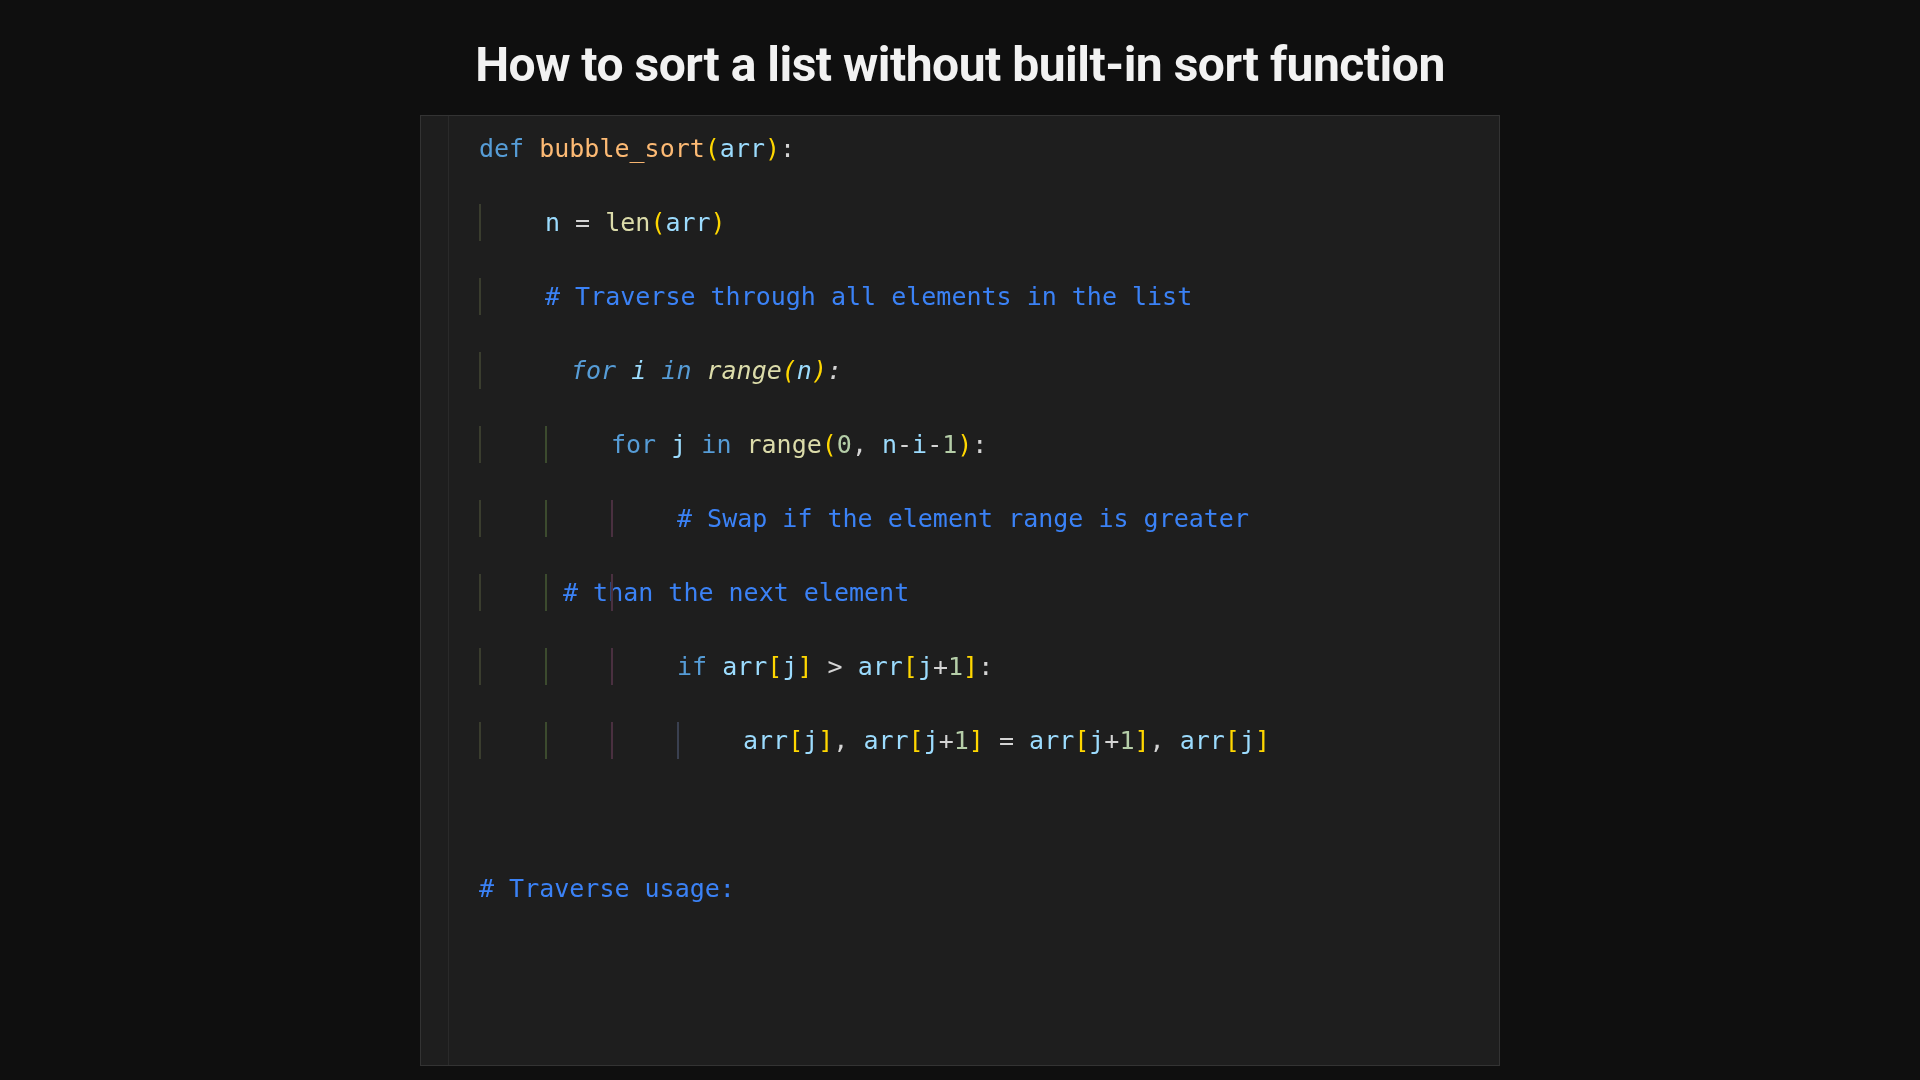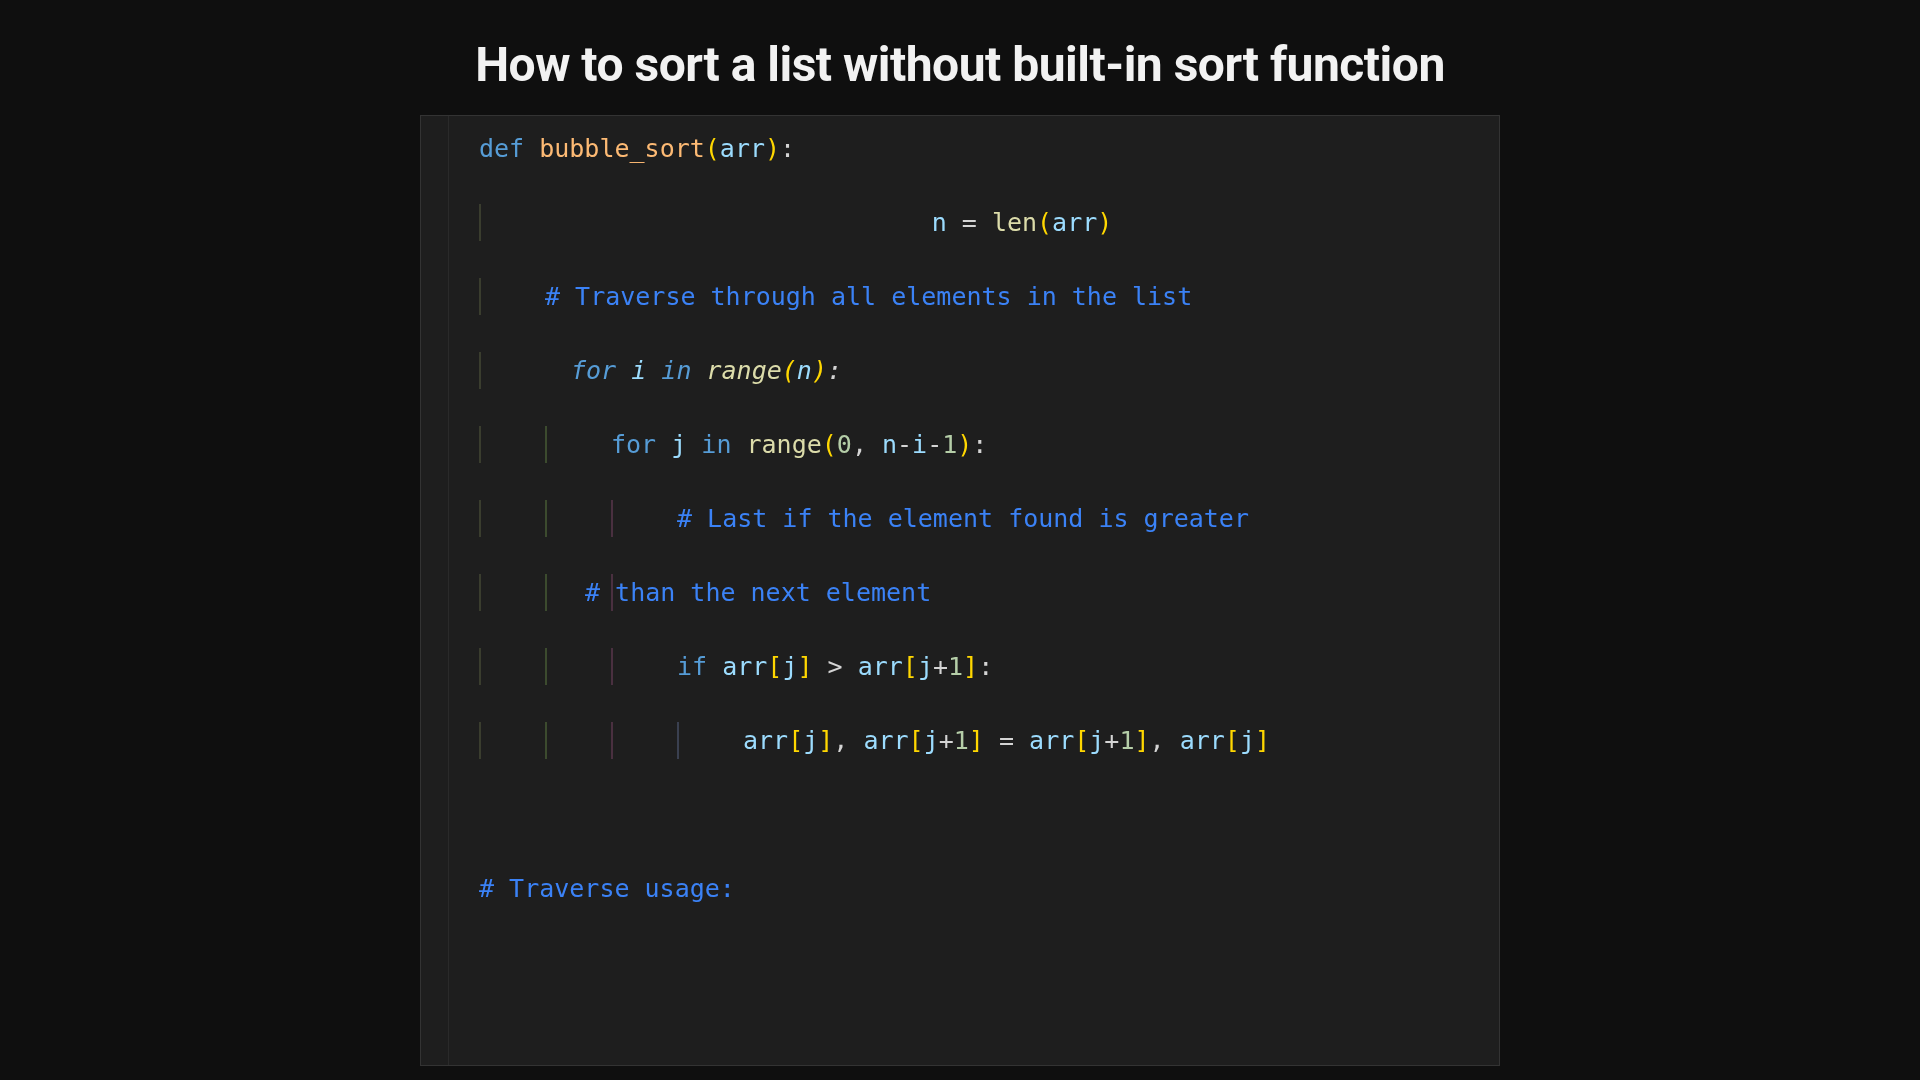--- a/index.html
+++ b/index.html
@@ -72,26 +72,26 @@
 <body>
 
 <div class="page">
   <h1 class="title">How to sort a list without built-in sort function</h1>
 
   <div class="notebook">
 
     <div class="cell-code">
       <div class="gutter"></div>
       <div class="code-body" id="code-body"><span class="code-line" style="padding-left: 0px;"><span class="tk-kw">def </span><span class="tk-fn">bubble_sort</span><span class="tk-punc">(</span><span class="tk-v">arr</span><span class="tk-punc">)</span><span class="tk-p">:</span></span>
-<span class="code-line" style="padding-left: 66px; text-align: center;"><span class="ig ig-a"></span><span class="tk-v">n </span><span class="tk-op">= </span><span class="tk-call">len</span><span class="tk-punc">(</span><span class="tk-v">arr</span><span class="tk-punc">)</span></span>
+<span class="code-line" style="padding-left: 66px;"><span class="ig ig-a"></span><span class="tk-v">n </span><span class="tk-op">= </span><span class="tk-call">len</span><span class="tk-punc">(</span><span class="tk-v">arr</span><span class="tk-punc">)</span></span>
 <span class="code-line" style="padding-left: 66px;"><span class="ig ig-a"></span><span class="tk-cm"># Traverse through all elements in the list</span></span>
 <span class="code-line" style="padding-left: 92px; font-style: italic;"><span class="ig ig-a"></span><span class="tk-kw">for </span><span class="tk-v">i </span><span class="tk-kw">in </span><span class="tk-call">range</span><span class="tk-punc">(</span><span class="tk-v">n</span><span class="tk-punc">)</span><span class="tk-p">:</span></span>
 <span class="code-line" style="padding-left: 132px;"><span class="ig ig-a"></span><span class="ig ig-b"></span><span class="tk-kw">for </span><span class="tk-v">j </span><span class="tk-kw">in </span><span class="tk-call">range</span><span class="tk-punc">(</span><span class="tk-num">0</span><span class="tk-p">, </span><span class="tk-v">n</span><span class="tk-op">-</span><span class="tk-v">i</span><span class="tk-op">-</span><span class="tk-num">1</span><span class="tk-punc">)</span><span class="tk-p">:</span></span>
-<span class="code-line" style="padding-left: 198px;"><span class="ig ig-a"></span><span class="ig ig-b"></span><span class="ig ig-c"></span><span class="tk-cm"># Last if the element found is greater</span></span>
-<span class="code-line" style="padding-left: 106px;"><span class="ig ig-a"></span><span class="ig ig-b"></span><span class="ig ig-c"></span><span class="tk-cm"># than the next element</span></span>
+<span class="code-line" style="padding-left: 198px;"><span class="ig ig-a"></span><span class="ig ig-b"></span><span class="ig ig-c"></span><span class="tk-cm"># Swap if the element range is greater</span></span>
+<span class="code-line" style="padding-left: 84px;"><span class="ig ig-a"></span><span class="ig ig-b"></span><span class="ig ig-c"></span><span class="tk-cm"># than the next element</span></span>
 <span class="code-line" style="padding-left: 198px;"><span class="ig ig-a"></span><span class="ig ig-b"></span><span class="ig ig-c"></span><span class="tk-kw">if </span><span class="tk-v">arr</span><span class="tk-punc">[</span><span class="tk-v">j</span><span class="tk-punc">]</span><span class="tk-op"> &gt; </span><span class="tk-v">arr</span><span class="tk-punc">[</span><span class="tk-v">j</span><span class="tk-op">+</span><span class="tk-num">1</span><span class="tk-punc">]</span><span class="tk-p">:</span></span>
 <span class="code-line" style="padding-left: 264px;"><span class="ig ig-a"></span><span class="ig ig-b"></span><span class="ig ig-c"></span><span class="ig ig-d"></span><span class="tk-v">arr</span><span class="tk-punc">[</span><span class="tk-v">j</span><span class="tk-punc">]</span><span class="tk-p">, </span><span class="tk-v">arr</span><span class="tk-punc">[</span><span class="tk-v">j</span><span class="tk-op">+</span><span class="tk-num">1</span><span class="tk-punc">]</span><span class="tk-op"> = </span><span class="tk-v">arr</span><span class="tk-punc">[</span><span class="tk-v">j</span><span class="tk-op">+</span><span class="tk-num">1</span><span class="tk-punc">]</span><span class="tk-p">, </span><span class="tk-v">arr</span><span class="tk-punc">[</span><span class="tk-v">j</span><span class="tk-punc">]</span></span>
 <span class="code-line" style="padding-left: 0px;"><span class="tk-p"> </span></span>
 <span class="code-line" style="padding-left: 0px;"><span class="tk-cm"># Traverse usage:</span></span>
 
 
 
 </div>
     </div>
 

